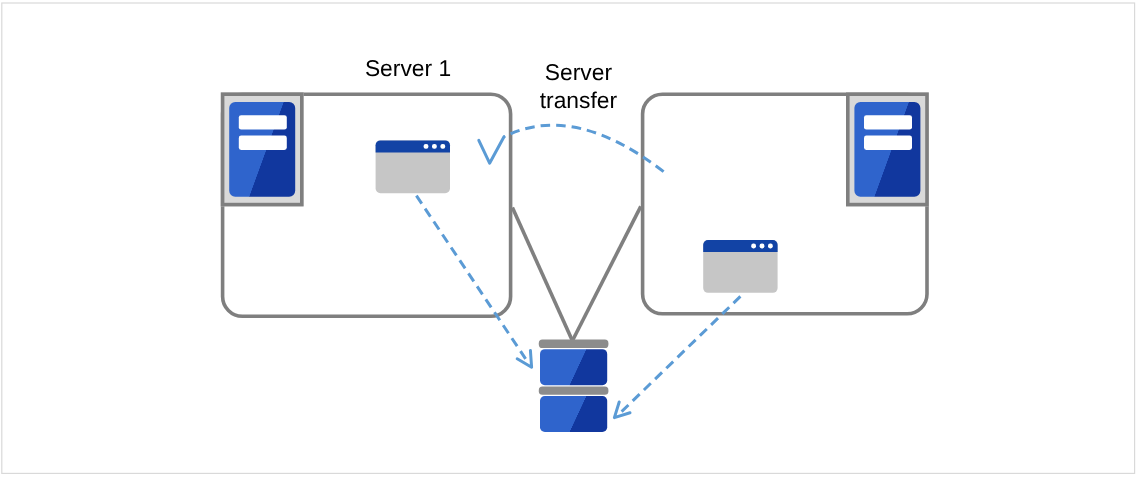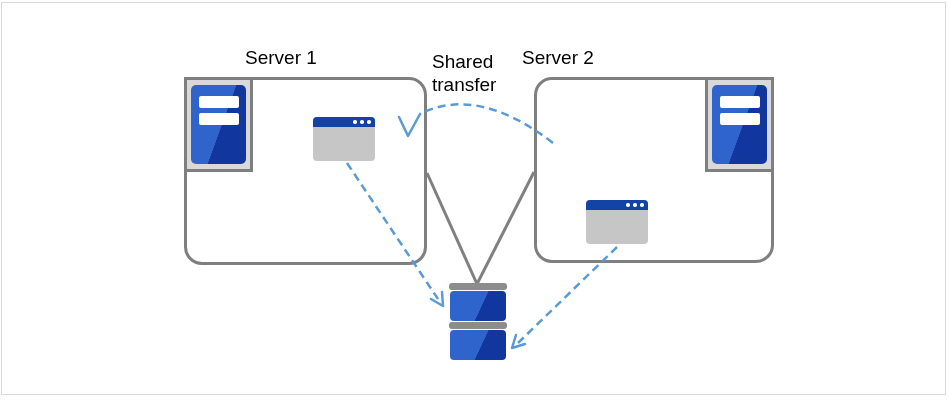--- a/index.html
+++ b/index.html
@@ -5,21 +5,21 @@
   html,body { margin:0; padding:0; background:#fff; }
   .canvas {
     position:relative; width:948px; height:401px; background:#ffffff;
     font-family:"Liberation Sans", sans-serif; color:#000; overflow:hidden;
   }
   .frame {
     position:absolute; left:1px; top:2px; right:2px; bottom:6px;
     border:1px solid #d9d9d9; pointer-events:none;
   }
   .lbl {
-    position:absolute; font-size:19px; line-height:23px; color:#000;
+    position:absolute; font-size:19px; line-height:23px; text-align:center; color:#000;
     white-space:pre-line;
   }
   .server-box {
     position:absolute; background:#fff; border:3px solid #7f7f7f;
     border-radius:18px; box-sizing:border-box;
   }
   #server1-box { left:184px; top:77px; width:243px; height:188px; }
   #server2-box { left:534px; top:77px; width:240px; height:186px; }
 
   .overlay { position:absolute; left:0; top:0; z-index:5; }
@@ -117,17 +117,16 @@
   </div>
 
   <div class="disk">
     <div class="disk-bar bar-1"></div>
     <div class="disk-body body-1"></div>
     <div class="disk-bar bar-2"></div>
     <div class="disk-body body-2"></div>
   </div>
 
   <div class="lbl z-top" style="left:245px; top:46px; width:190px;">Server 1</div>
-  <div class="lbl z-top" style="left:522px; top:46px; width:190px;">Server 2</div>
-  <div class="lbl z-top" style="left:432px; top:50px; width:100px;">Shared transfer</div>
+  <div class="lbl z-top" style="left:432px; top:50px; width:100px;">Server transfer</div>
 
   <div class="frame"></div>
 </div>
 
 </body></html>

